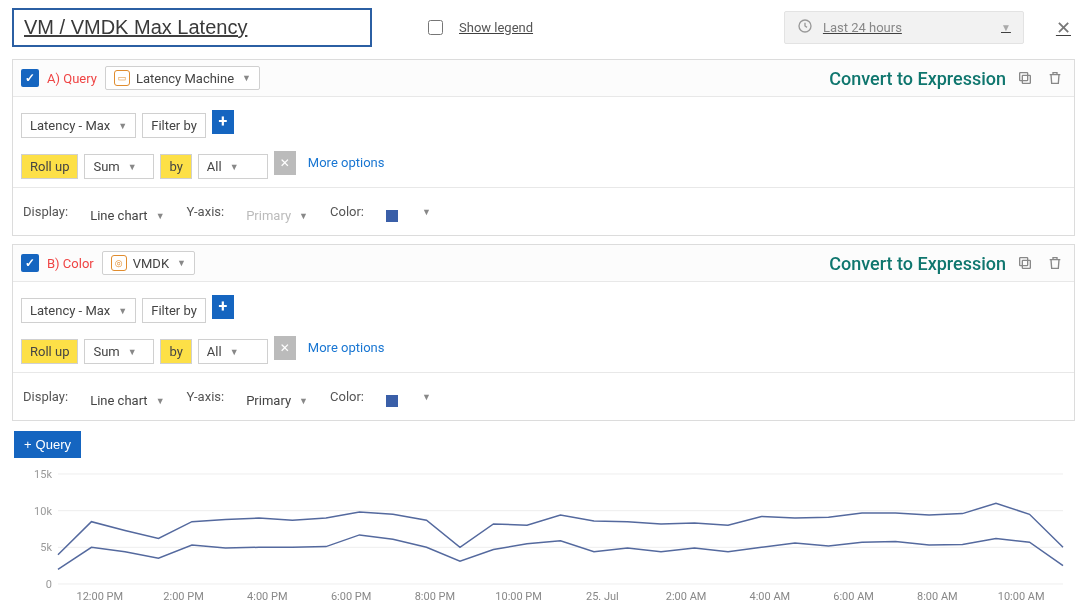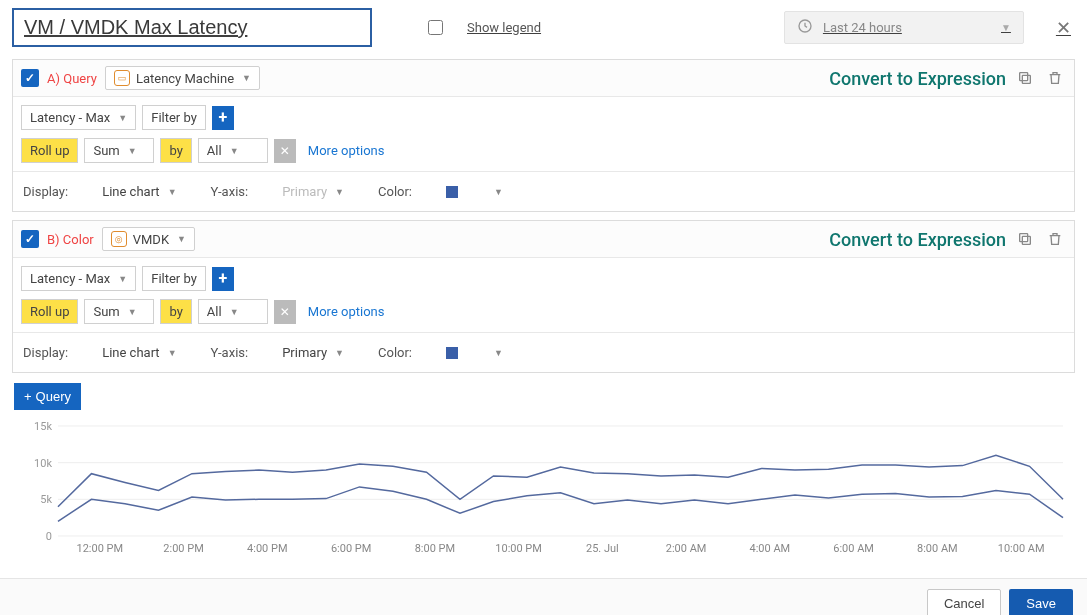--- a/index.html
+++ b/index.html
@@ -22,21 +22,21 @@
       padding: 6px 10px;
       font-size: 20px;
       font-weight: 500;
       color: #3a3a3a;
       width: 360px;
       outline: none;
     }
     .show-legend {
       display: flex;
       align-items: flex-end;
-      gap: 24px;
+      gap: 16px;
       color: #555;
       margin-left: 40px;
     }
     .show-legend input {
       width: 15px; height: 15px;
     }
     .spacer { flex: 1; }
     .time-selector {
       background: #f2f2f2;
       border: 1px solid #e3e3e3;
@@ -138,20 +138,21 @@
     .sel {
       border: 1px solid #d0d0d0;
       background: #fff;
       padding: 4px 8px;
       font-size: 13px;
       color: #444;
       display: flex;
       align-items: center;
       gap: 6px;
       cursor: pointer;
+      margin-top: 8px;
     }
     .sel-gray { background: #fde047; }
     .plus-btn {
       background: #1565c0;
       color: #fff;
       width: 22px; height: 24px;
       display: flex;
       align-items: center;
       justify-content: center;
       font-size: 16px;
@@ -172,21 +173,21 @@
       color: #1976d2;
       font-size: 13px;
       margin-left: 6px;
       cursor: pointer;
     }
     .display-row {
       border-top: 1px solid #e8e8e8;
       padding: 8px 10px;
       display: flex;
       align-items: center;
-      gap: 26px;
+      gap: 14px;
       background: #fff;
     }
     .lbl { color: #555; font-size: 13px; }
     .disabled-text { color: #bbb; }
     .color-swatch {
       width: 12px; height: 12px;
       background: #3a5fa8;
       display: inline-block;
     }
     .add-query-btn {

